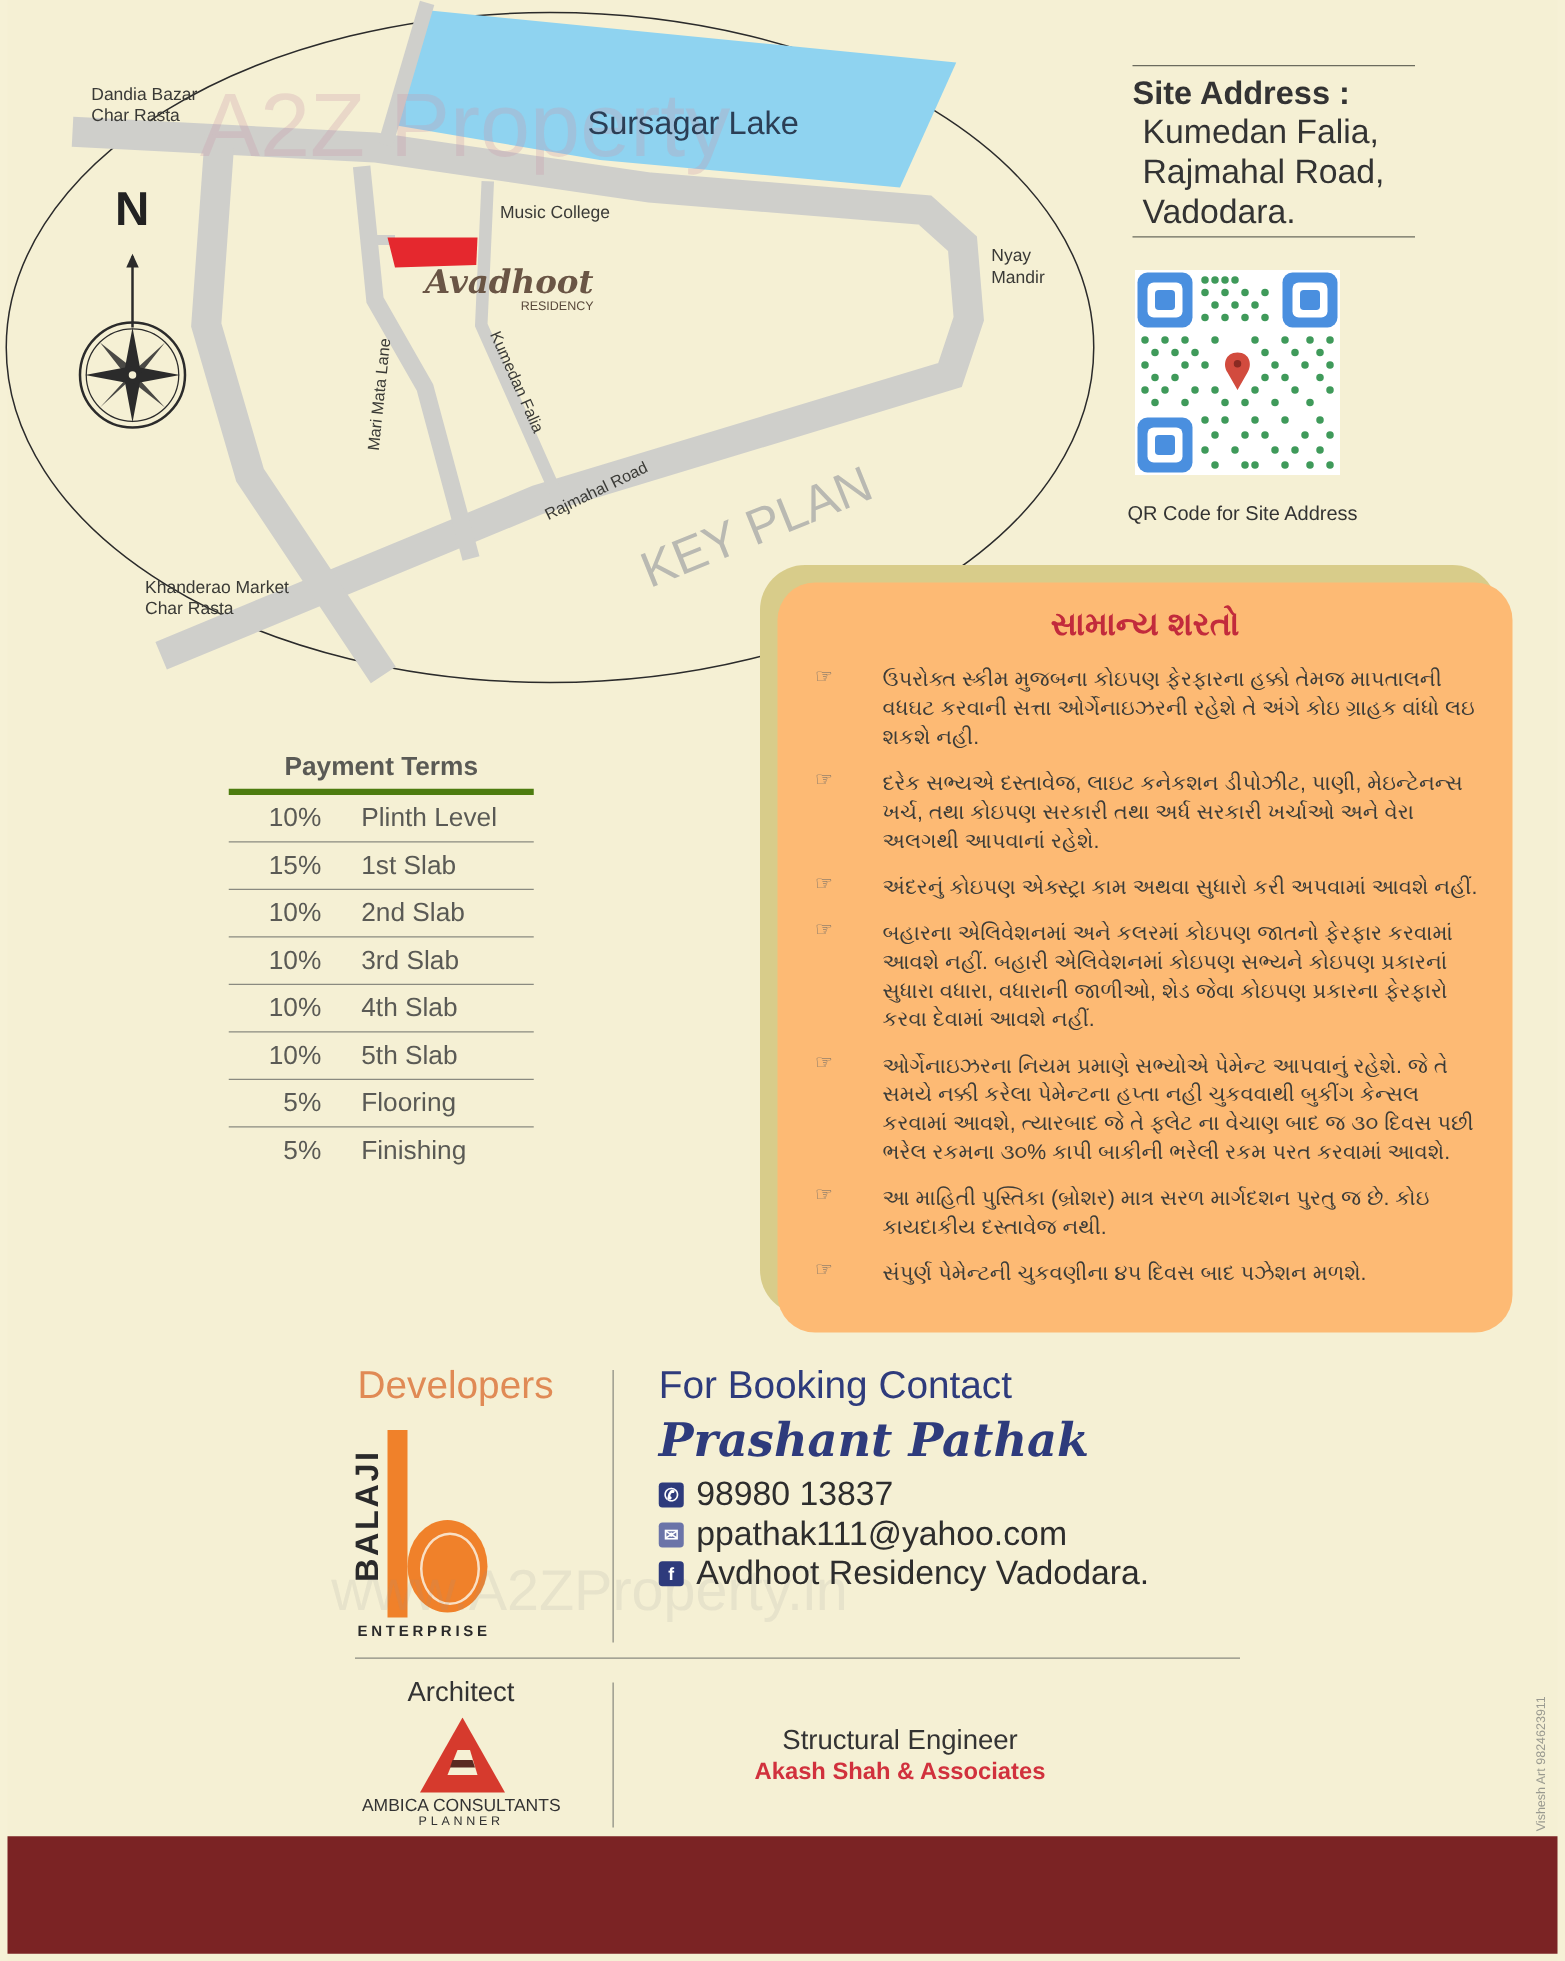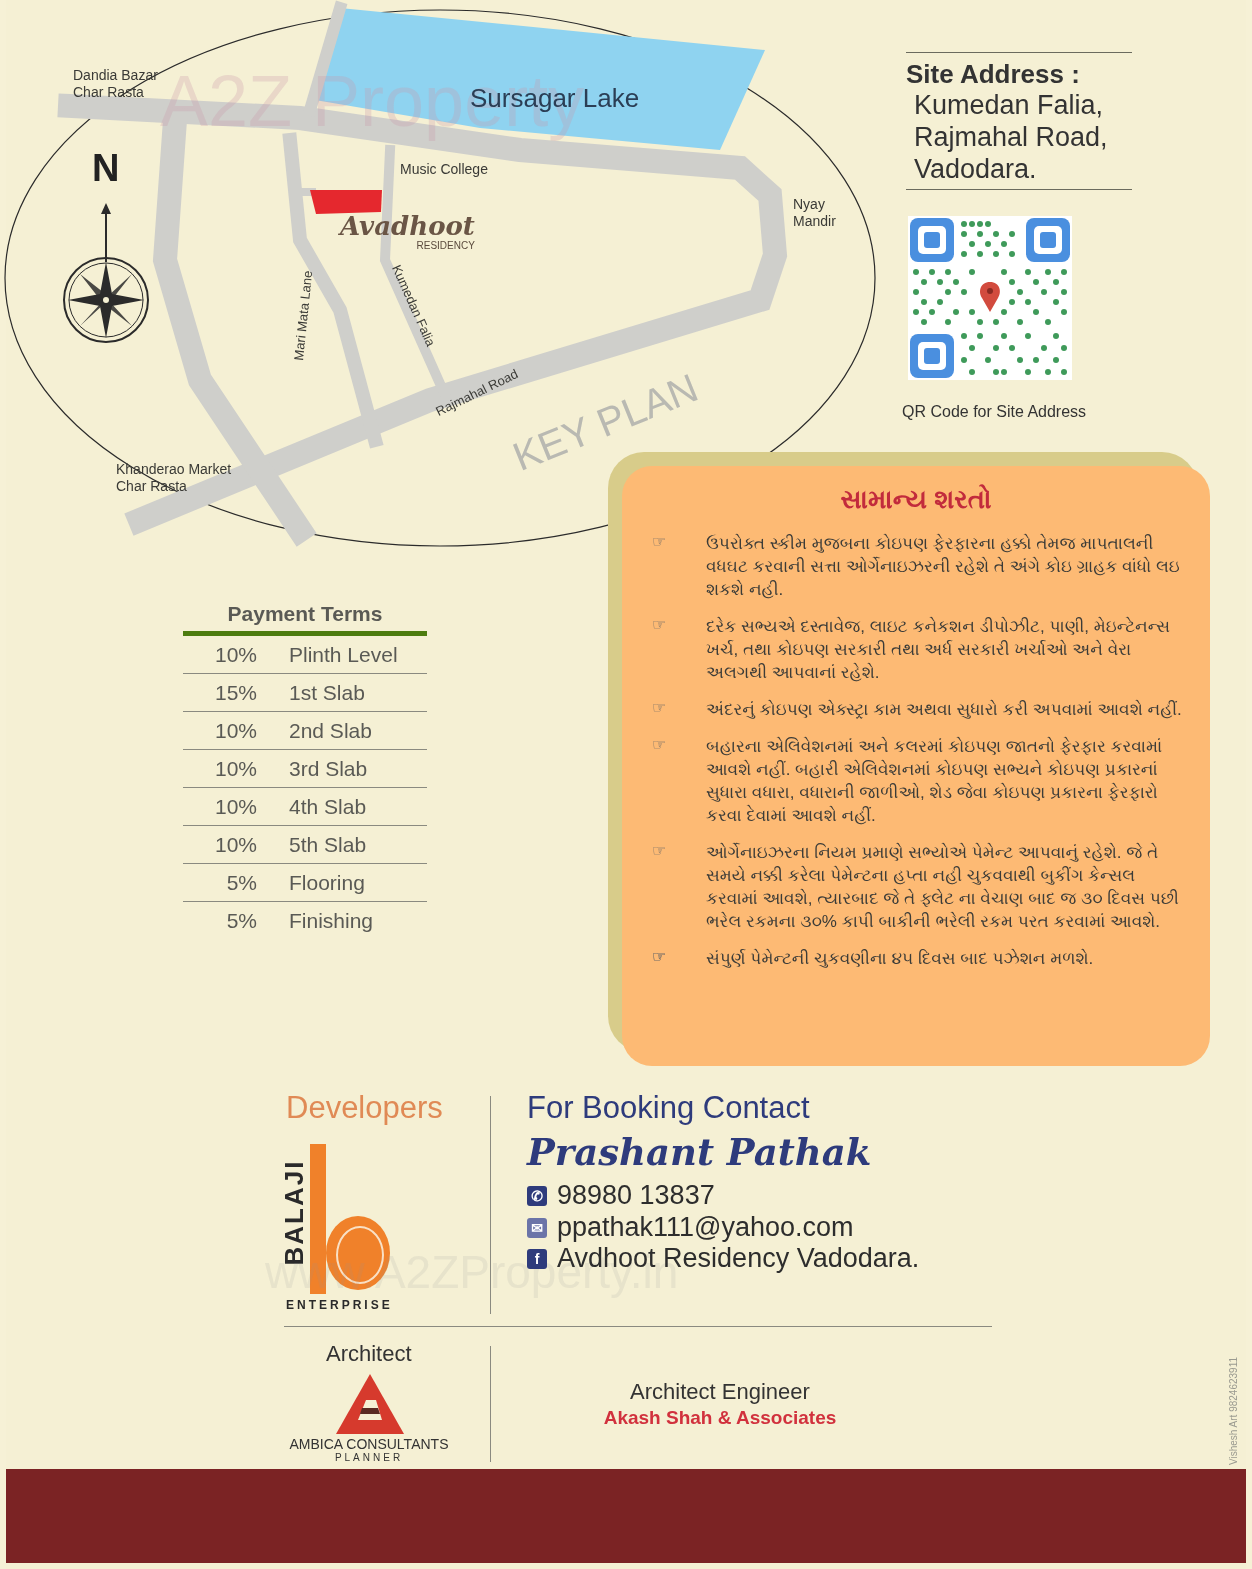--- a/index.html
+++ b/index.html
@@ -224,21 +224,21 @@
 
 <div class="terms-outer"></div>
 <div class="terms-inner">
   <div class="terms-title">સામાન્ય શરતો</div>
   <ul class="terms-list">
     <li class="terms-item"><span class="hand">☞</span><span>ઉપરોક્ત સ્કીમ મુજબના કોઇપણ ફેરફારના હક્કો તેમજ માપતાલની વધઘટ કરવાની સત્તા ઓર્ગેનાઇઝરની રહેશે તે અંગે કોઇ ગ્રાહક વાંધો લઇ શકશે નહી.</span></li>
     <li class="terms-item"><span class="hand">☞</span><span>દરેક સભ્યએ દસ્તાવેજ, લાઇટ કનેકશન ડીપોઝીટ, પાણી, મેઇન્ટેનન્સ ખર્ચ, તથા કોઇપણ સરકારી તથા અર્ધ સરકારી ખર્ચાઓ અને વેરા અલગથી આપવાનાં રહેશે.</span></li>
     <li class="terms-item"><span class="hand">☞</span><span>અંદરનું કોઇપણ એક્સ્ટ્રા કામ અથવા સુધારો કરી અપવામાં આવશે નહીં.</span></li>
     <li class="terms-item"><span class="hand">☞</span><span>બહારના એલિવેશનમાં અને કલરમાં કોઇપણ જાતનો ફેરફાર કરવામાં આવશે નહીં. બહારી એલિવેશનમાં કોઇપણ સભ્યને કોઇપણ પ્રકારનાં સુધારા વધારા, વધારાની જાળીઓ, શેડ જેવા કોઇપણ પ્રકારના ફેરફારો કરવા દેવામાં આવશે નહીં.</span></li>
     <li class="terms-item"><span class="hand">☞</span><span>ઓર્ગેનાઇઝરના નિયમ પ્રમાણે સભ્યોએ પેમેન્ટ આપવાનું રહેશે. જે તે સમયે નક્કી કરેલા પેમેન્ટના હપ્તા નહી ચુકવવાથી બુકીંગ કેન્સલ કરવામાં આવશે, ત્યારબાદ જે તે ફ્લેટ ના વેચાણ બાદ જ ૩૦ દિવસ પછી ભરેલ રકમના ૩૦% કાપી બાકીની ભરેલી રકમ પરત કરવામાં આવશે.</span></li>
-    <li class="terms-item"><span class="hand">☞</span></li>
+    <li class="terms-item"><span class="hand">☞</span><span>આ માહિતી પુસ્તિકા (બ્રોશર) માત્ર સરળ માર્ગદશન પુરતુ જ છે. કોઇ કાયદાકીય દસ્તાવેજ નથી.</span></li>
     <li class="terms-item"><span class="hand">☞</span><span>સંપુર્ણ પેમેન્ટની ચુકવણીના ૪૫ દિવસ બાદ પઝેશન મળશે.</span></li>
   </ul>
 </div>
 
 <div class="payment">
   <div class="payment-title">Payment Terms</div>
   <div class="pay-row">
       <span class="pay-pct">10%</span>
       <span class="pay-label">Plinth Level</span>
     </div>
@@ -308,18 +308,18 @@
     <polygon points="34,0 68,60 0,60" fill="#d63a2d"></polygon>
     <polygon points="30,26 40,26 46,46 22,46" fill="#f5f0d4"></polygon>
     <polygon points="26,34 42,34 44,40 24,40" fill="#5a2a22"></polygon>
   </svg>
 </div>
 <div class="ambica">AMBICA CONSULTANTS</div>
 <div class="planner">PLANNER</div>
 
 <div class="vdivider" style="left:490px;top:1346px;height:116px;"></div>
 
-<div class="struct-label">Architect Engineer</div>
+<div class="struct-label">Structural Engineer</div>
 <div class="struct-name">Akash Shah &amp; Associates</div>
 
 <div class="credit">Vishesh Art  9824623911</div>
 
 <div class="footer-band"></div>
 
 </body></html>

